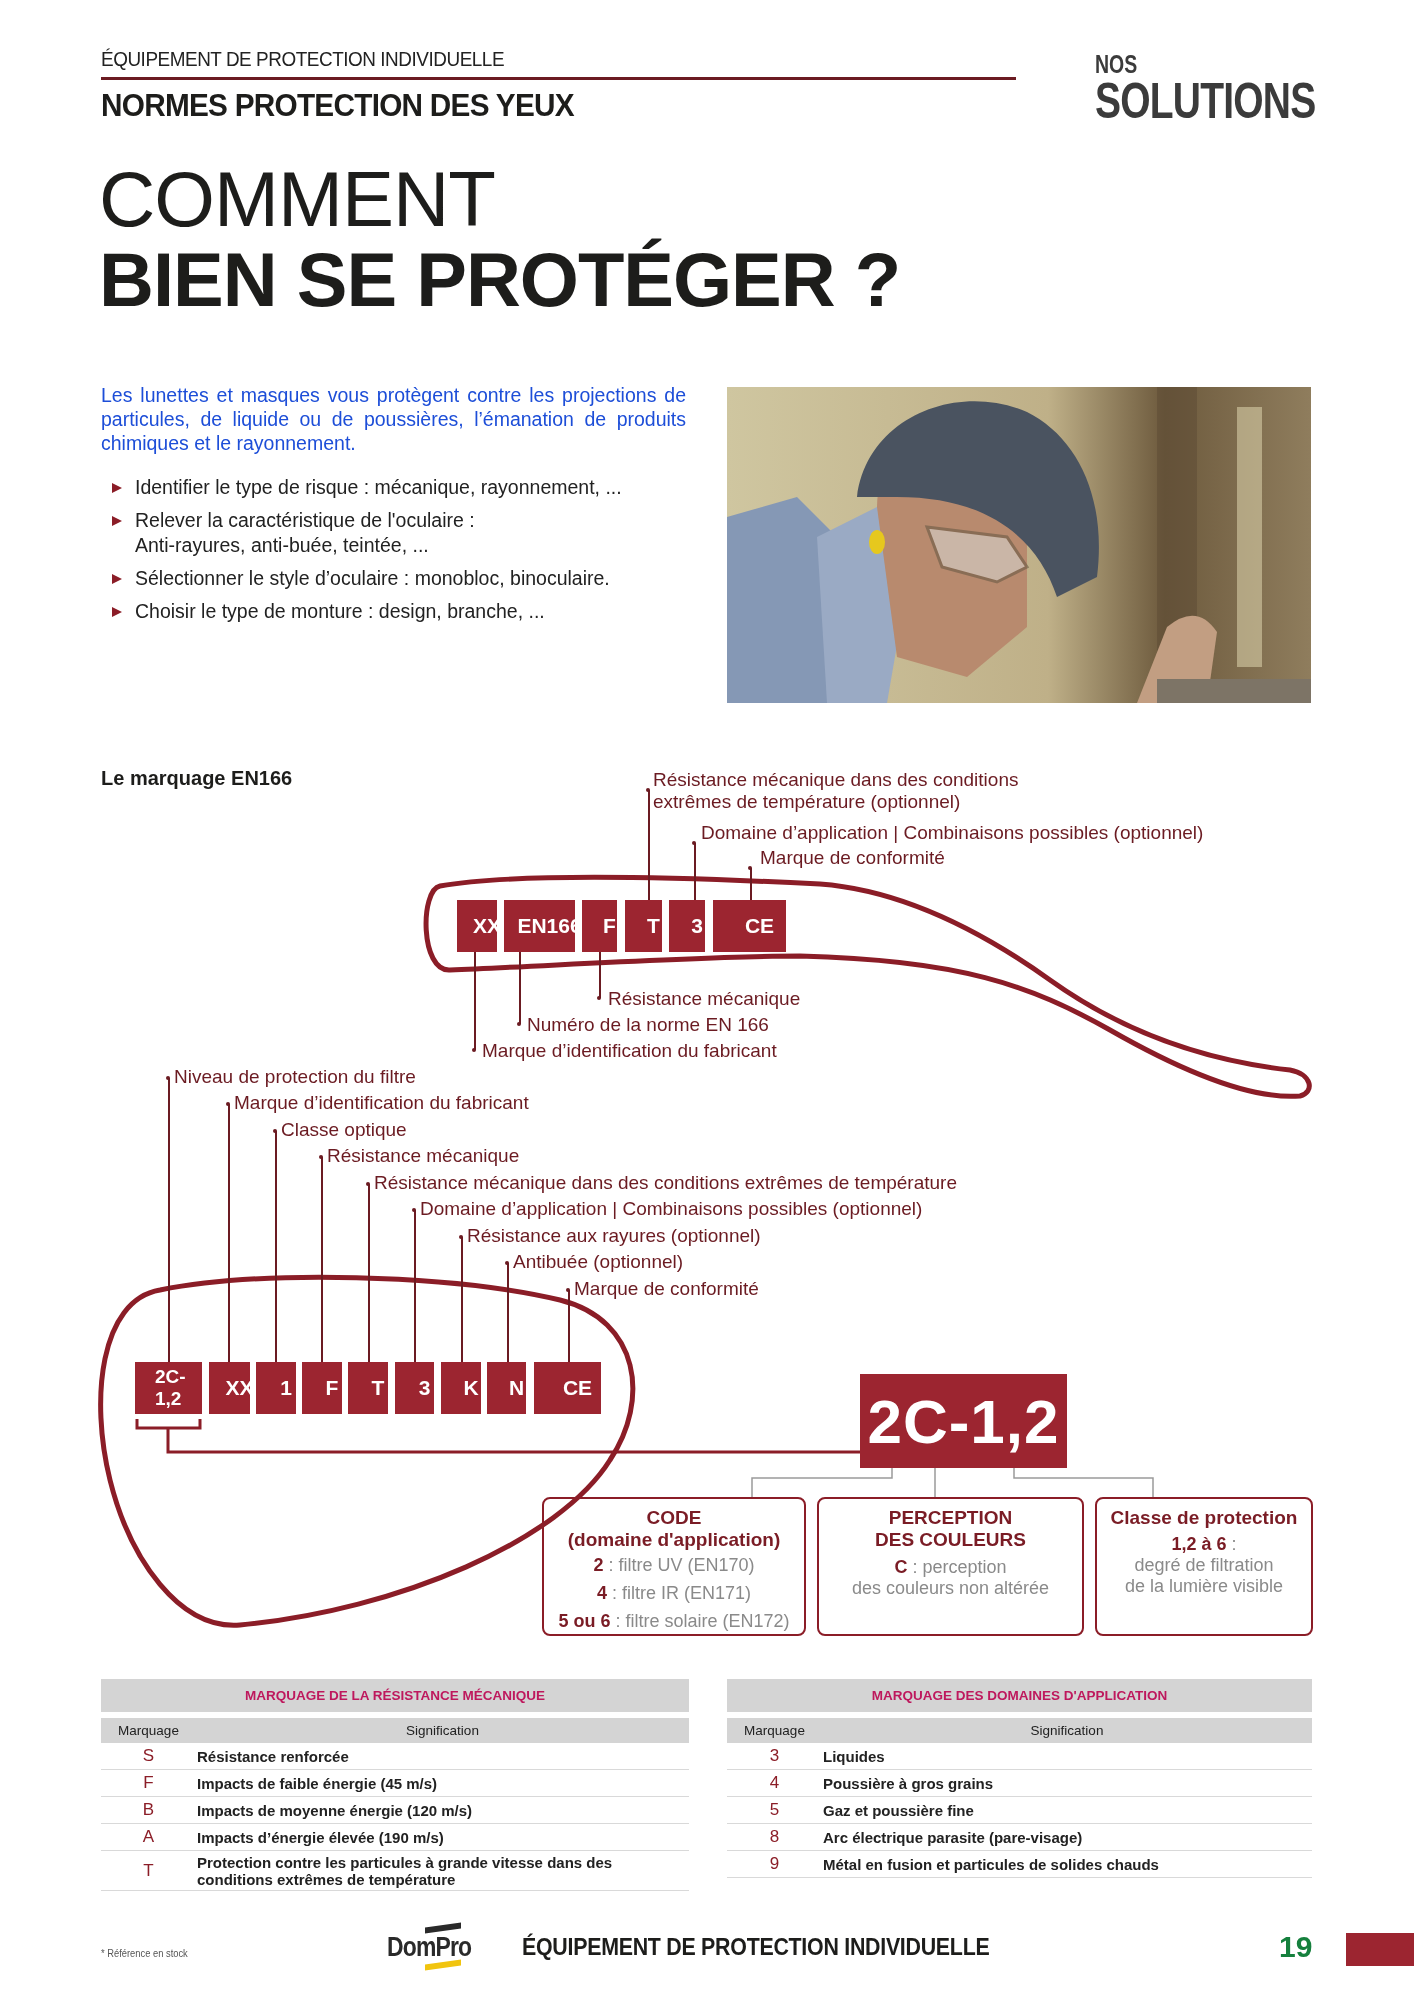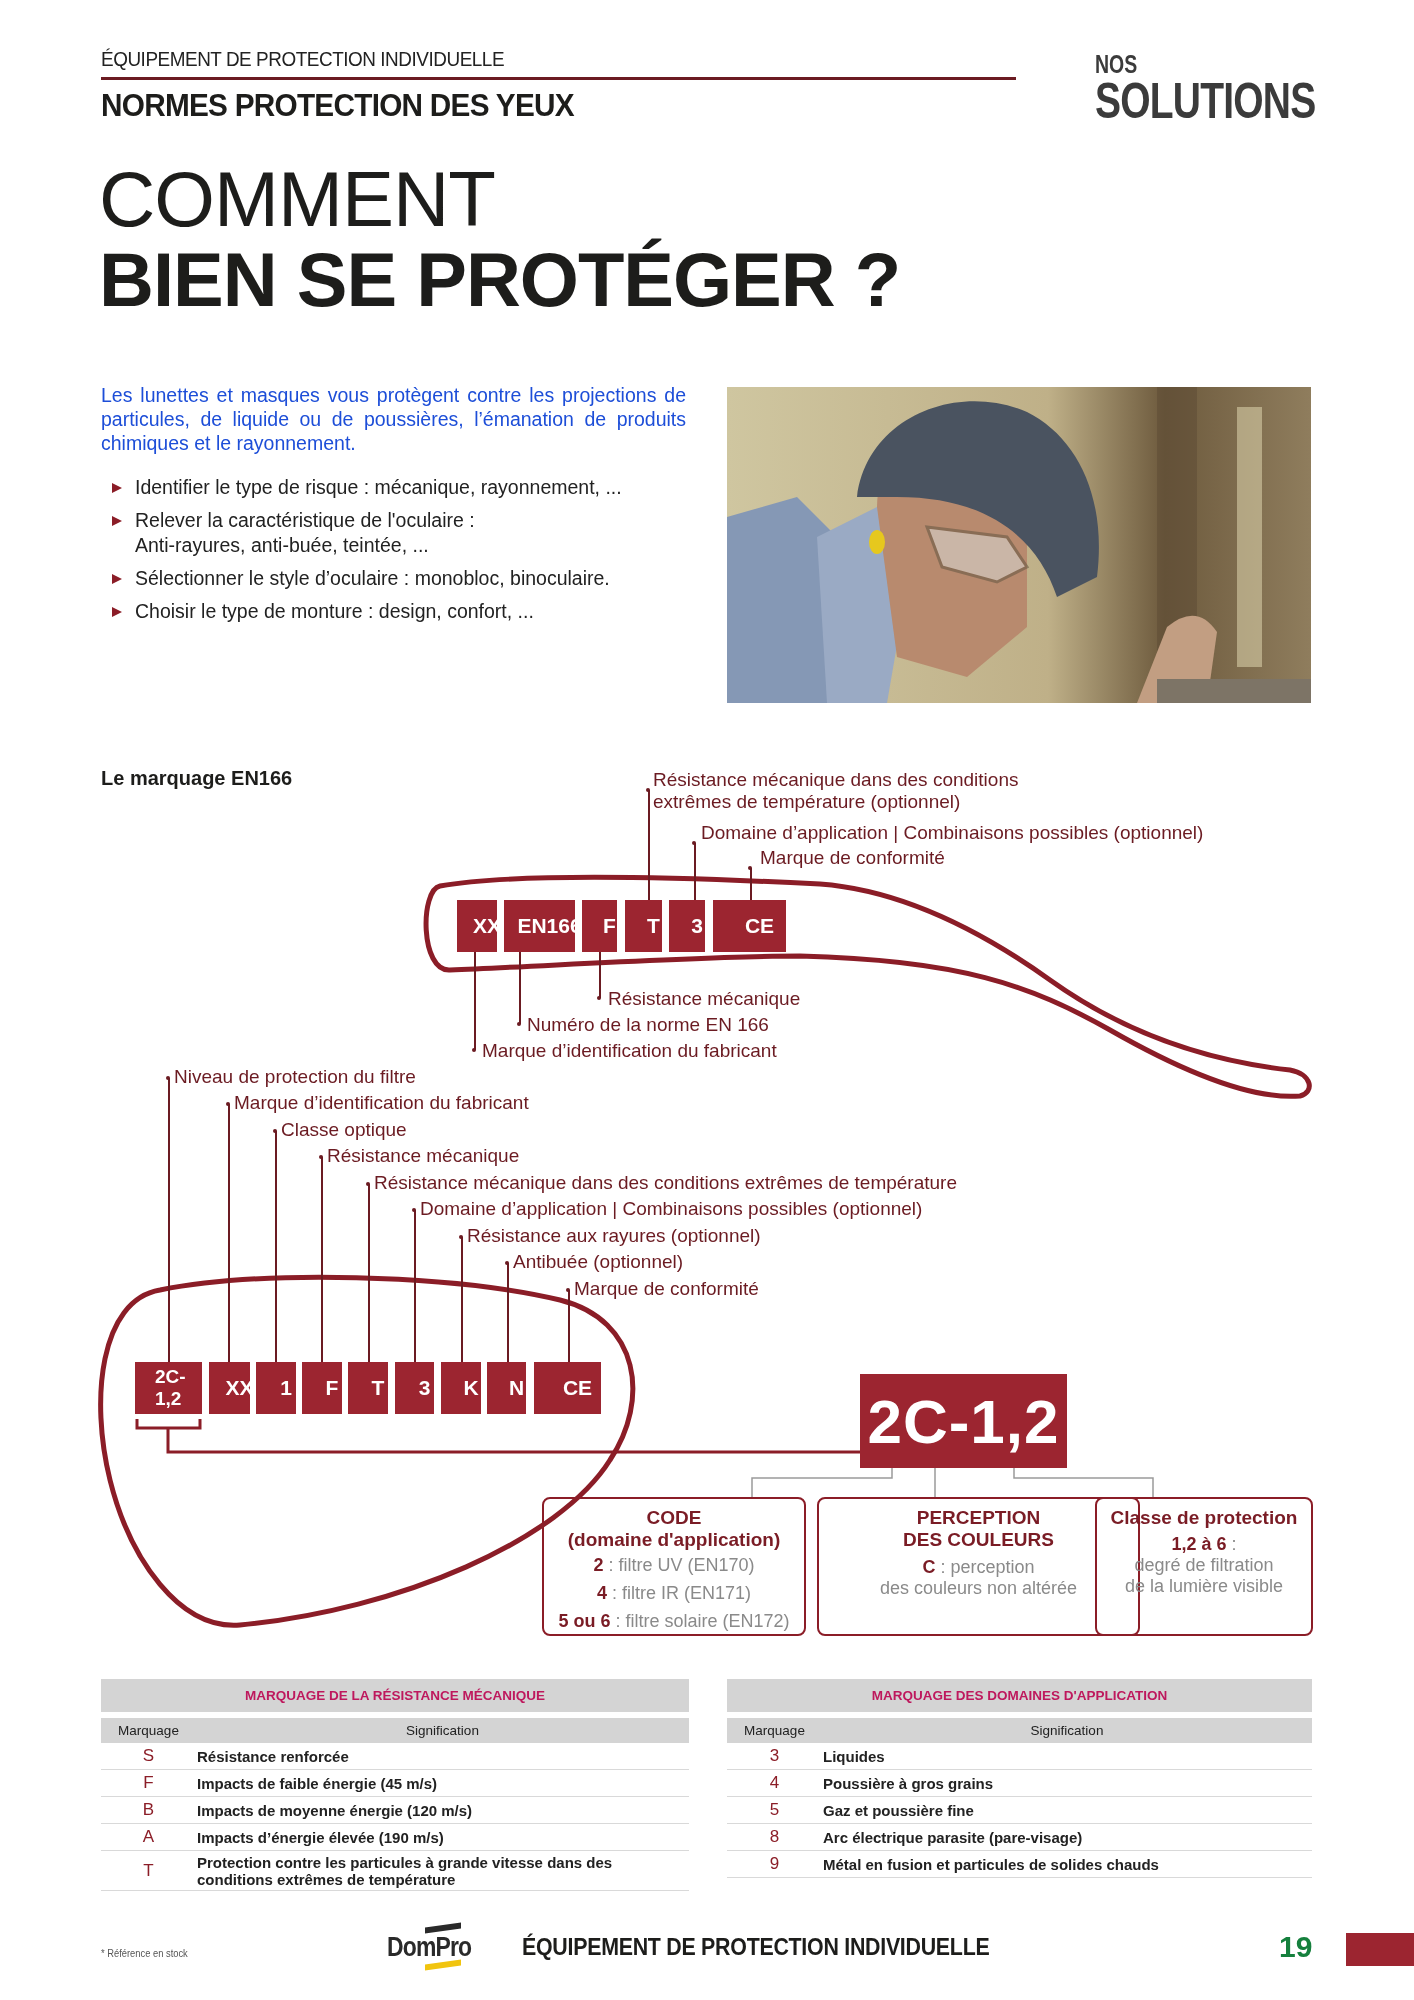--- a/index.html
+++ b/index.html
@@ -69,21 +69,21 @@
 <div class="abs solutions">SOLUTIONS</div>
 
 <div class="abs headline1">COMMENT</div>
 <div class="abs headline2">BIEN SE PROTÉGER ?</div>
 
 <p class="abs intro">Les lunettes et masques vous protègent contre les projections de particules, de liquide ou de poussières, l’émanation de produits chimiques et le rayonnement.</p>
 <ul class="abs bullets">
   <li><span class="tri"></span><span>Identifier le type de risque : mécanique, rayonnement, ...</span></li>
   <li><span class="tri"></span><span>Relever la caractéristique de l'oculaire :</span><br><span>Anti-rayures, anti-buée, teintée, ...</span></li>
   <li><span class="tri"></span><span>Sélectionner le style d’oculaire : monobloc, binoculaire.</span></li>
-  <li><span class="tri"></span><span>Choisir le type de monture : design, confort, ...</span></li>
+  <li><span class="tri"></span><span>Choisir le type de monture : design, branche, ...</span></li>
 </ul>
 
 <div class="abs photo" title="Worker wearing helmet and safety glasses">
   <svg width="584" height="316" viewBox="0 0 584 316">
     <defs>
       <linearGradient id="bg" x1="0" x2="1" y1="0" y2="0">
         <stop offset="0" stop-color="#cfc6a0"></stop>
           <stop offset="0.55" stop-color="#bfb088"></stop>
           <stop offset="0.75" stop-color="#6d5a3d"></stop>
           <stop offset="1" stop-color="#8f7d5d"></stop>
@@ -188,21 +188,21 @@
 
 <div class="abs bigcode">2C-1,2</div>
 
 <div class="info" style="left:542px;width:264px;">
   <div class="h">CODE</div>
   <div class="h">(domaine d'application)</div>
   <div class="l"><b>2</b><span> : filtre UV (EN170)</span></div>
   <div class="l"><b>4</b><span> : filtre IR (EN171)</span></div>
   <div class="l"><b>5 ou 6</b><span> : filtre solaire (EN172)</span></div>
 </div>
-<div class="info" style="left:817px;width:323px;">
+<div class="info" style="left:817px;width:267px;">
   <div class="h">PERCEPTION</div>
   <div class="h">DES COULEURS</div>
   <div class="l2" style="margin-top:6px;"><b style="color:#7a1c25;">C</b><span> : perception</span></div>
   <div class="l2">des couleurs non altérée</div>
 </div>
 <div class="info" style="left:1095px;width:218px;">
   <div class="h">Classe de protection</div>
   <div class="l2" style="margin-top:5px;"><b style="color:#7a1c25;">1,2 à 6</b><span> :</span></div>
   <div class="l2">degré de filtration</div>
   <div class="l2">de la lumière visible</div>

